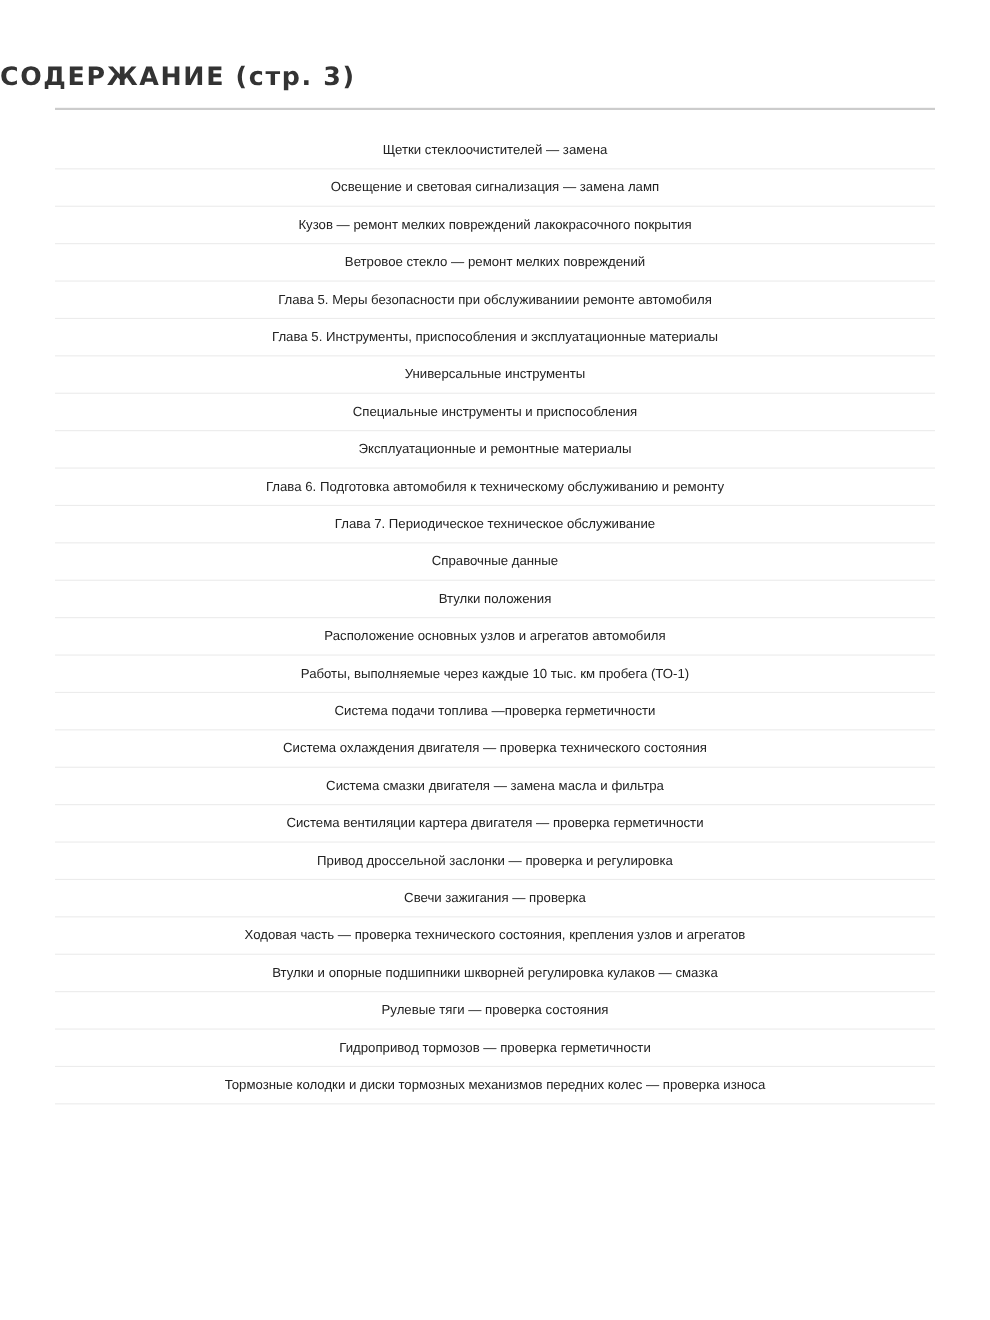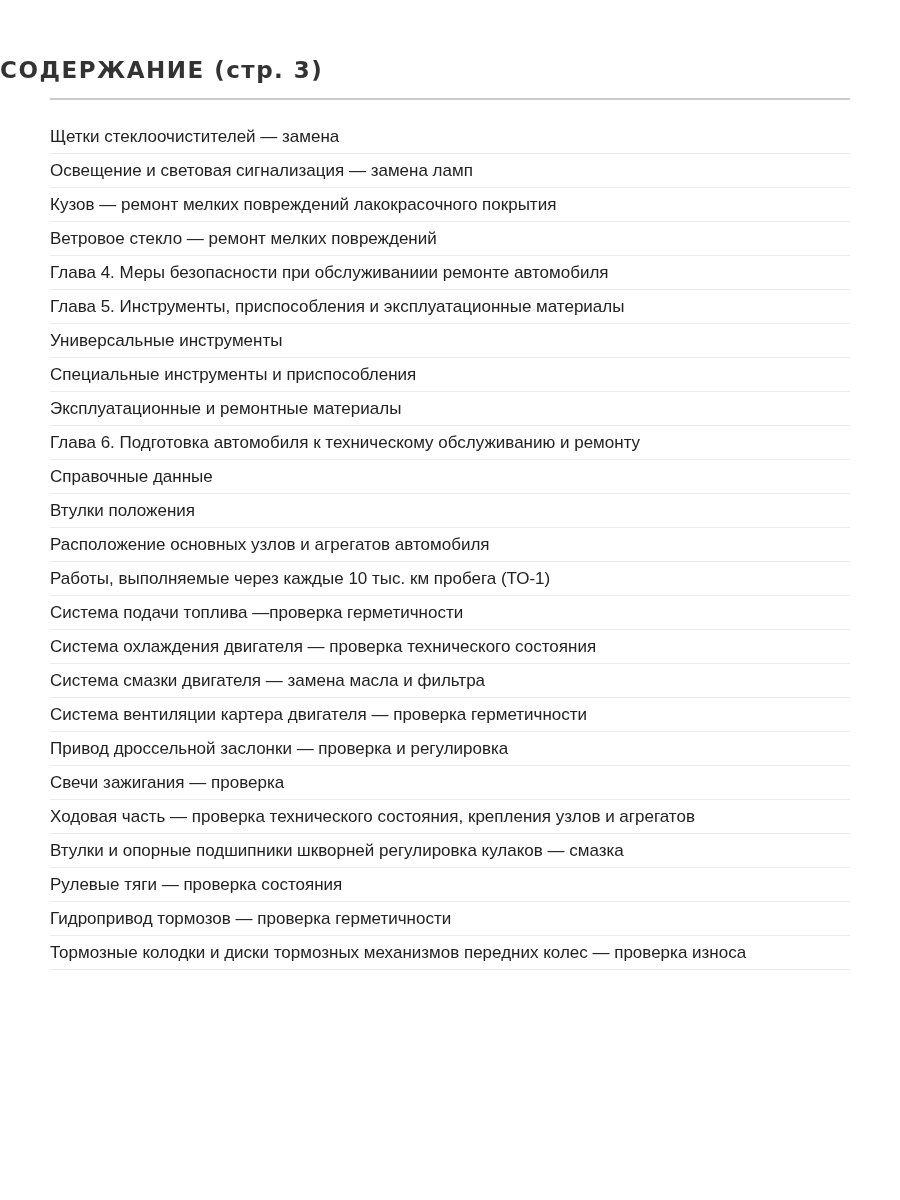--- a/index.html
+++ b/index.html
@@ -40,26 +40,27 @@
       top: 120px;
       left: 50px;
       width: 800px;
       margin: 0;
       padding: 0;
       list-style: none;
     }
     .toc-item {
       height: 33px;
       border-bottom: 1px solid #ececec;
-      font-size: 17px;
+      font-size: 12px;
       line-height: 33px;
       color: #222222;
       white-space: nowrap;
       overflow: hidden;
       cursor: pointer;
+      text-align: center;
     }
     .page-number {
       position: absolute;
       top: 1202px;
       left: 0;
       width: 900px;
       text-align: center;
       font-size: 14px;
       color: #999999;
     }
@@ -68,26 +69,27 @@
 <body>
 
 <h1 class="page-title">СОДЕРЖАНИЕ (стр. 3)</h1>
 <div class="title-rule"></div>
 
 <ul class="toc-list">
   <li class="toc-item">Щетки стеклоочистителей — замена</li>
   <li class="toc-item">Освещение и световая сигнализация — замена ламп</li>
   <li class="toc-item">Кузов — ремонт мелких повреждений лакокрасочного покрытия</li>
   <li class="toc-item">Ветровое стекло — ремонт мелких повреждений</li>
-  <li class="toc-item">Глава 4. Меры безопасности при обслуживаниии ремонте автомобиля</li>
+  <li class="toc-item">Глава 5. Меры безопасности при обслуживаниии ремонте автомобиля</li>
   <li class="toc-item">Глава 5. Инструменты, приспособления и эксплуатационные материалы</li>
   <li class="toc-item">Универсальные инструменты</li>
   <li class="toc-item">Специальные инструменты и приспособления</li>
   <li class="toc-item">Эксплуатационные и ремонтные материалы</li>
   <li class="toc-item">Глава 6. Подготовка автомобиля к техническому обслуживанию и ремонту</li>
+  <li class="toc-item">Глава 7. Периодическое техническое обслуживание</li>
   <li class="toc-item">Справочные данные</li>
   <li class="toc-item">Втулки положения</li>
   <li class="toc-item">Расположение основных узлов и агрегатов автомобиля</li>
   <li class="toc-item">Работы, выполняемые через каждые 10 тыс. км пробега (ТО-1)</li>
   <li class="toc-item">Система подачи топлива —проверка герметичности</li>
   <li class="toc-item">Система охлаждения двигателя — проверка технического состояния</li>
   <li class="toc-item">Система смазки двигателя — замена масла и фильтра</li>
   <li class="toc-item">Система вентиляции картера двигателя — проверка герметичности</li>
   <li class="toc-item">Привод дроссельной заслонки — проверка и регулировка</li>
   <li class="toc-item">Свечи зажигания — проверка</li>

